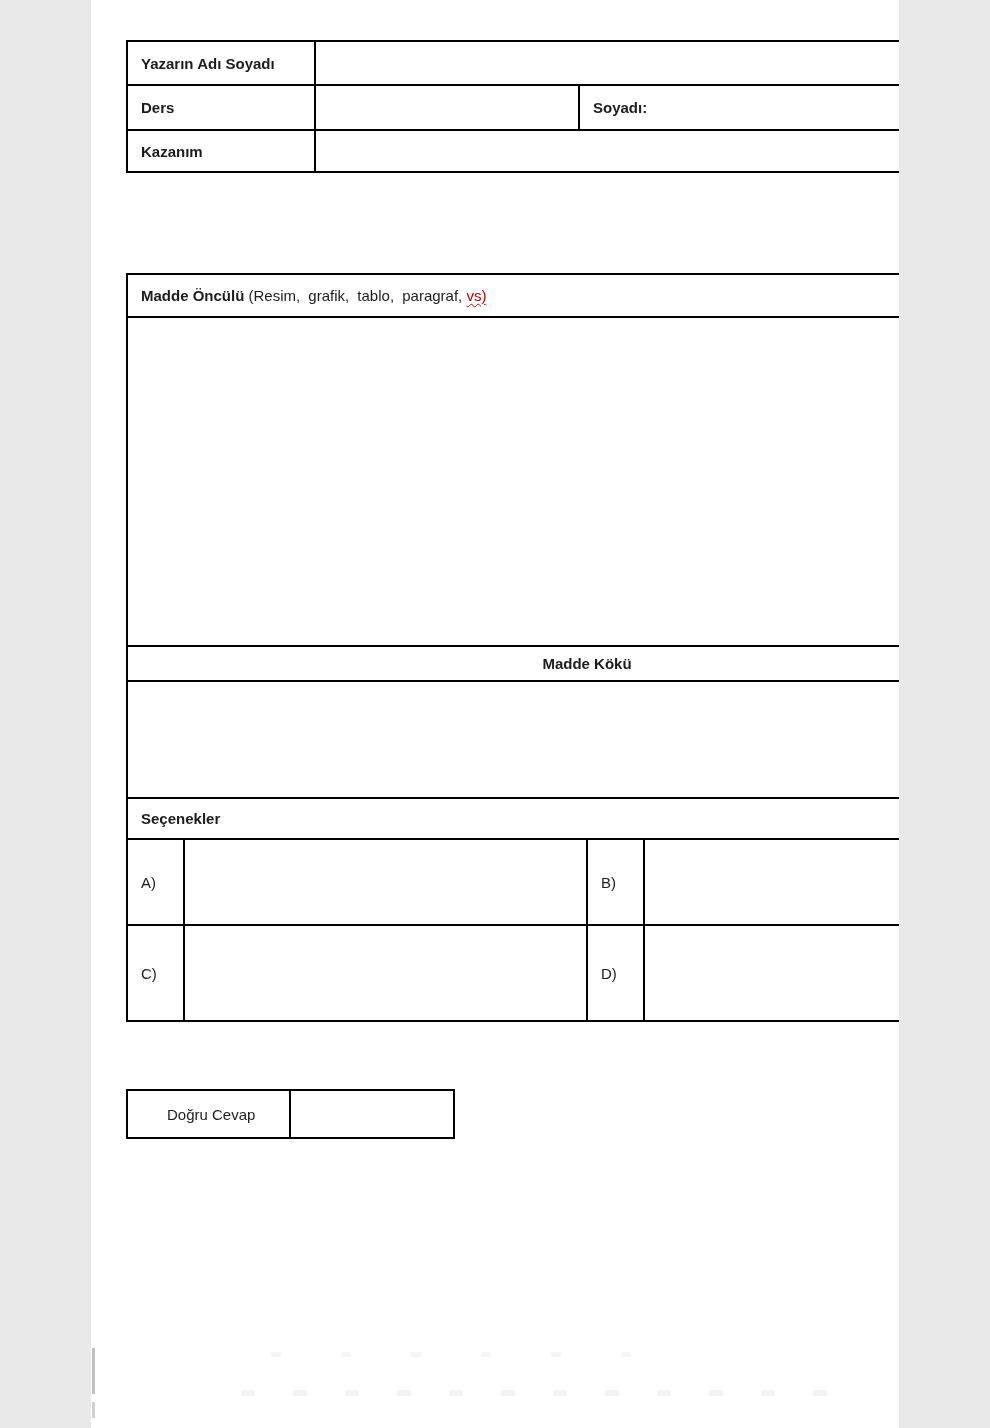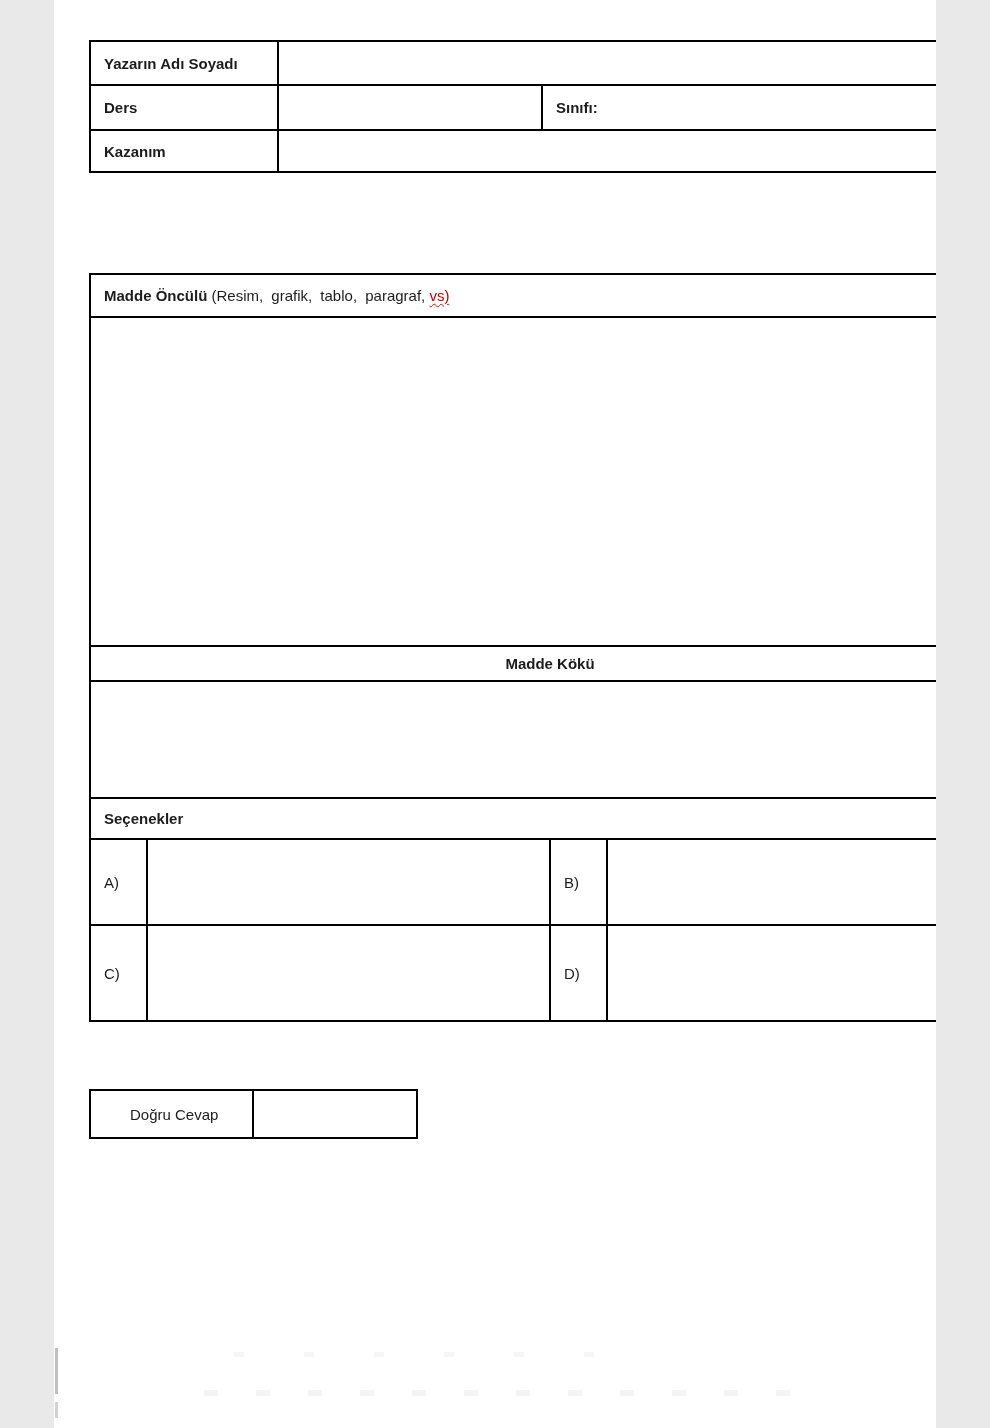--- a/index.html
+++ b/index.html
@@ -1,19 +1,19 @@
 <!DOCTYPE html>
 <html lang="tr"><head>
 <meta charset="utf-8">
 <style>
   * { margin: 0; padding: 0; box-sizing: border-box; }
   html, body { background: #e9e9e9; }
   .page {
     position: relative;
-    width: 882px;
+    width: 808px;
     height: 1428px;
     background: #ffffff;
     margin: 0 auto;
     font-family: "Liberation Sans", sans-serif;
     color: #1c1c1c;
     overflow: hidden;
   }
   table.tbl {
     position: absolute;
     border-collapse: collapse;
@@ -117,21 +117,21 @@
         <span>Yazarın Adı Soyadı</span>
       </td>
       <td colspan="3" class="field"></td>
     </tr>
     <tr class="r2">
       <td class="lbl">
         <span>Ders</span>
       </td>
       <td class="field"></td>
       <td colspan="2" class="lbl">
-        <span>Sınıfı:</span>
+        <span>Soyadı:</span>
         <span></span>
       </td>
     </tr>
     <tr class="r4">
       <td class="lbl">
         <span>Kazanım</span>
       </td>
       <td colspan="3" class="field"></td>
     </tr>
   </tbody>

